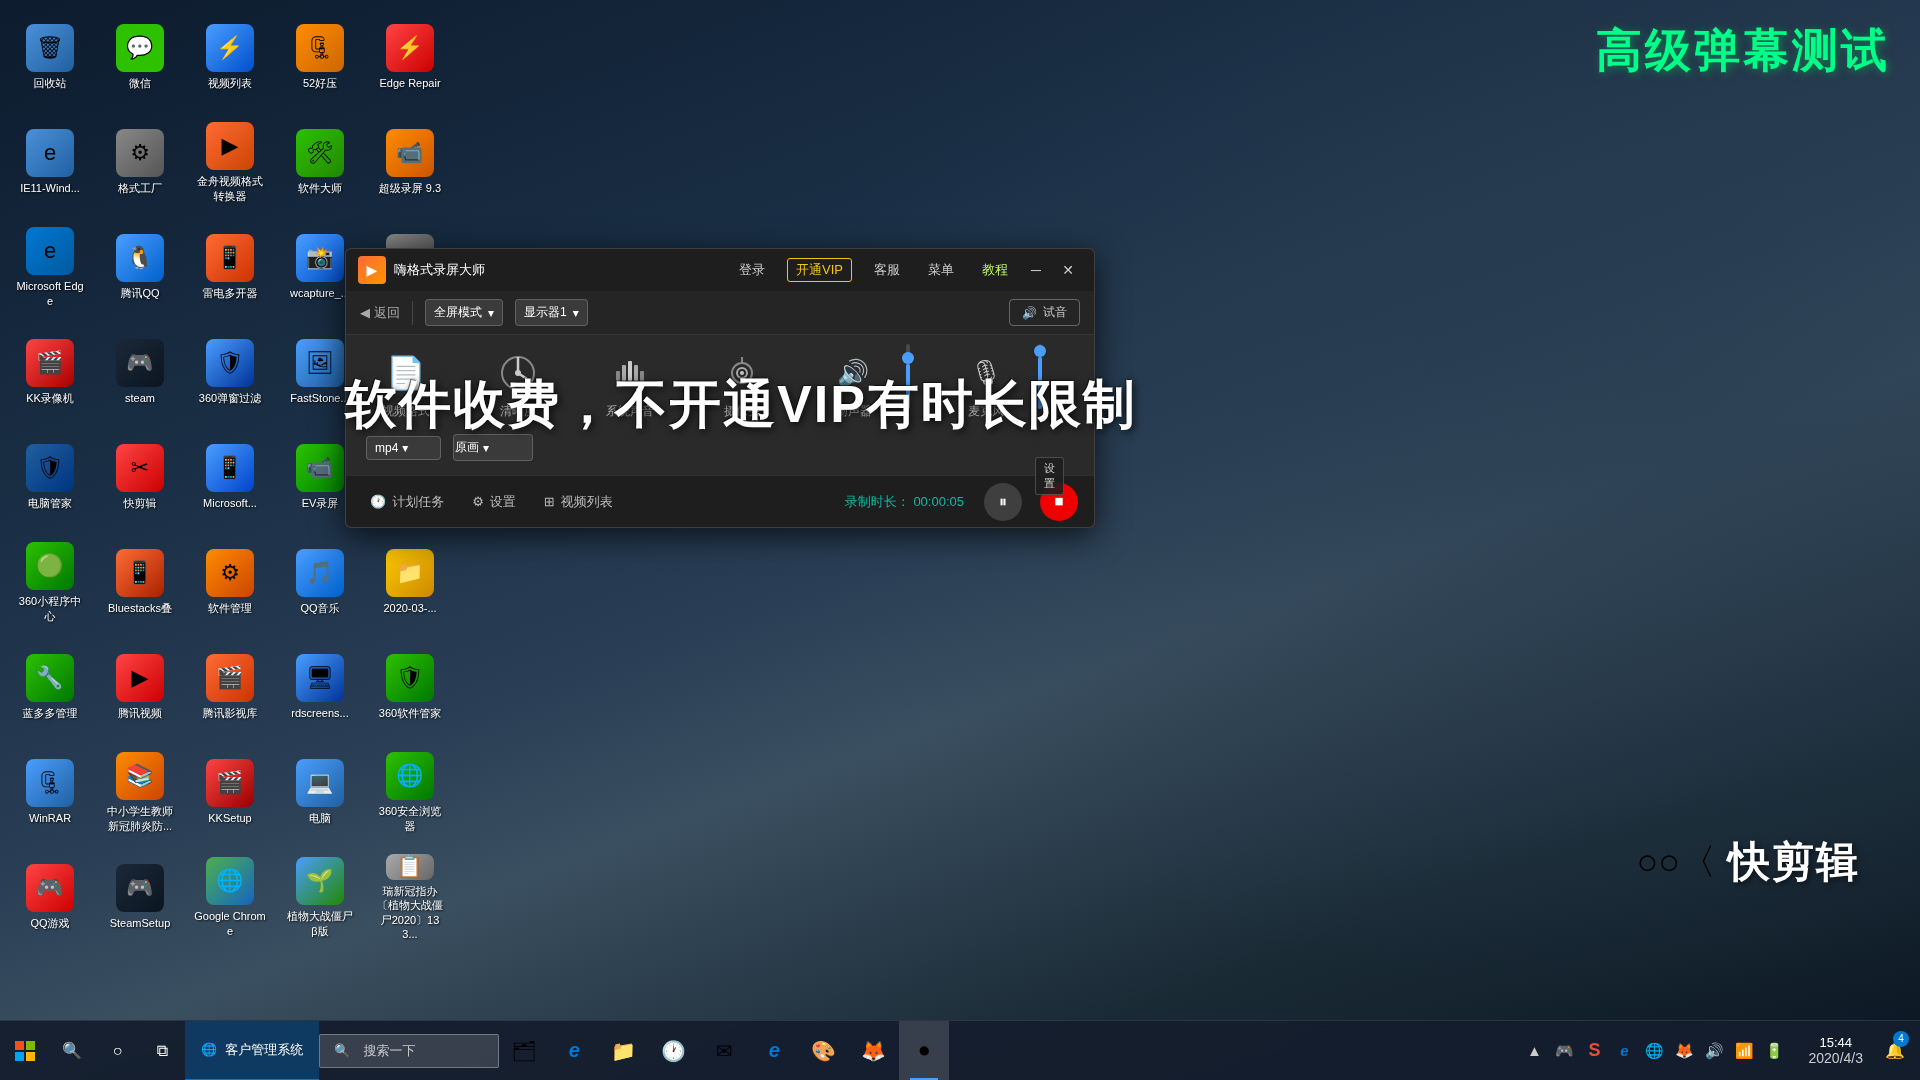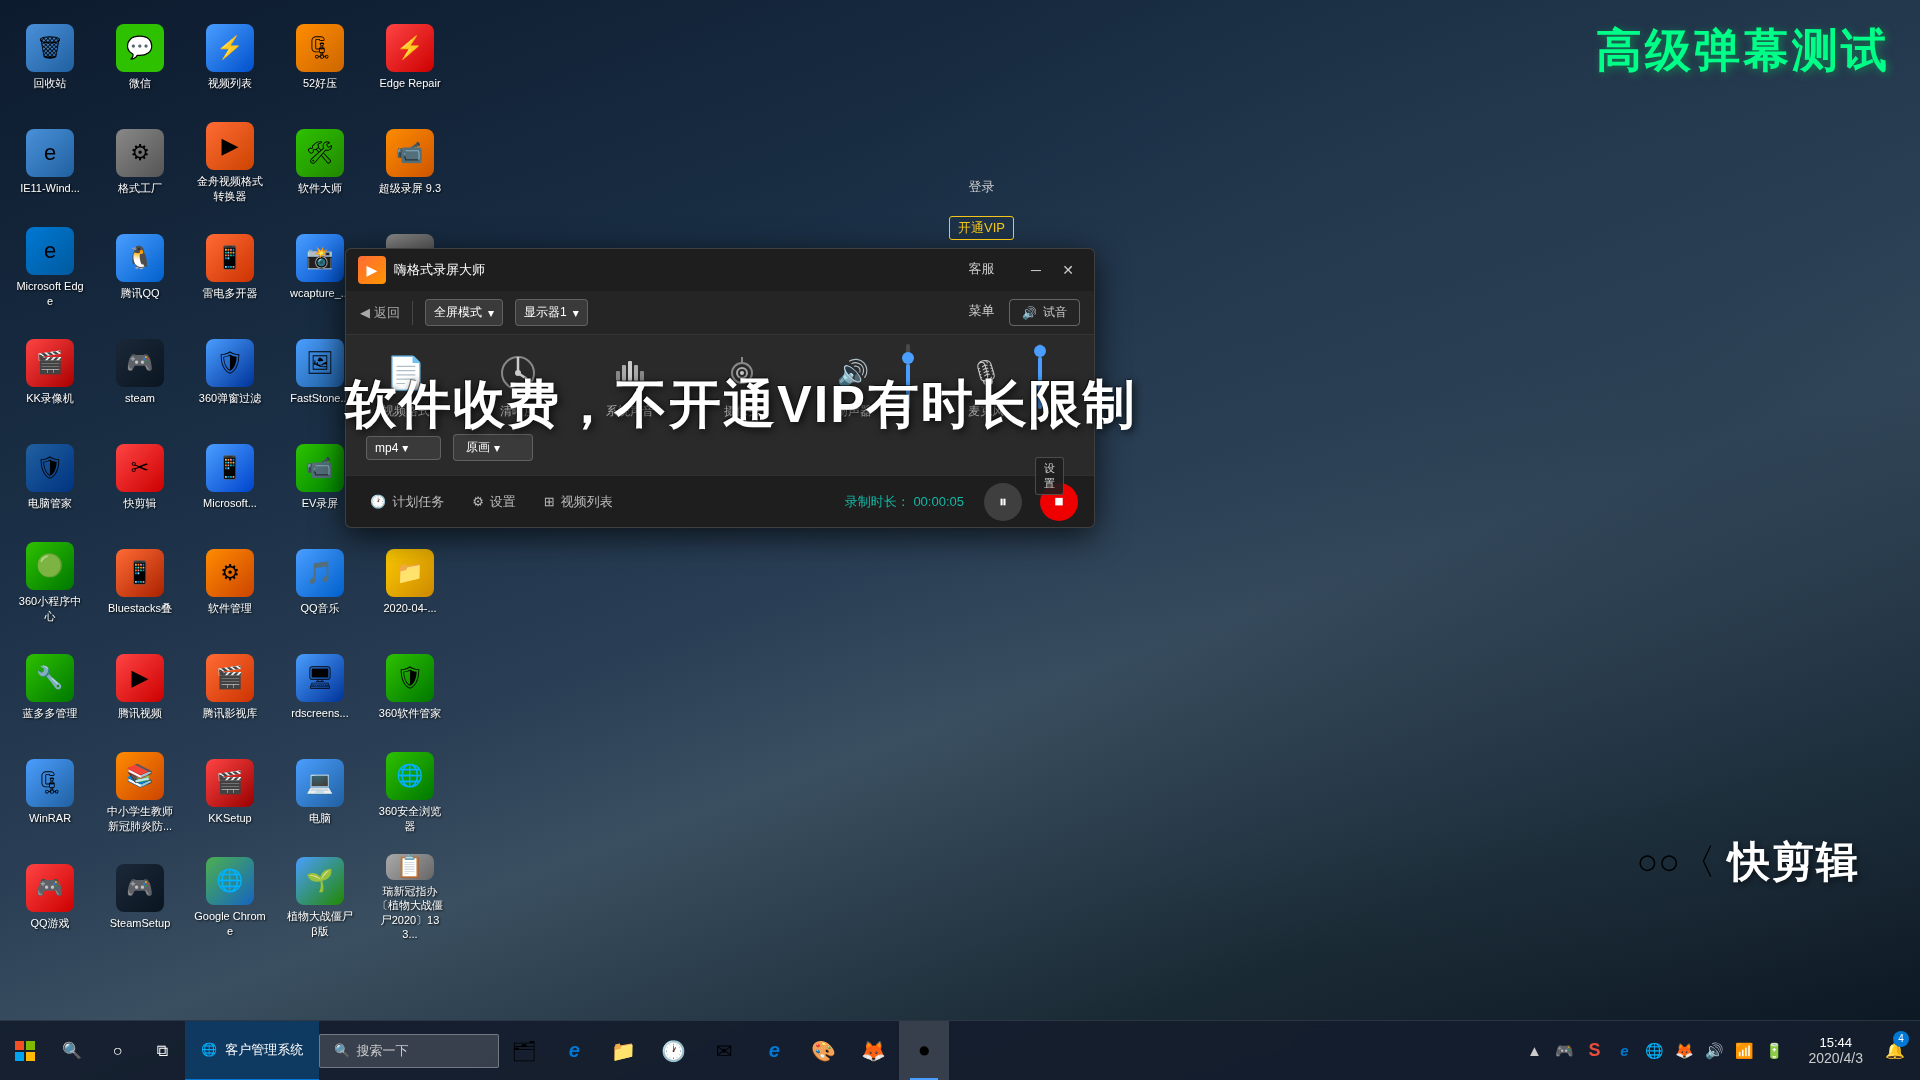--- a/index.html
+++ b/index.html
@@ -219,21 +219,20 @@
       font-size: 14px; color: #fff;
     }
 
     .recorder-title {
       font-size: 13px; color: #fff; flex: 1;
     }
 
     .recorder-menu-items {
       display: flex; gap: 16px; align-items: center;
       font-size: 13px;
-      flex-direction: column;
     }
 
     .recorder-menu-item {
       color: #ccc; cursor: pointer; padding: 4px 6px;
     }
     .recorder-menu-item.vip {
       color: #f5c518;
       border: 1px solid #f5c518;
       border-radius: 3px;
       padding: 2px 8px;
@@ -351,21 +350,21 @@
       font-size: 12px;
       cursor: pointer;
       display: flex; align-items: center; gap: 4px;
       min-width: 75px;
     }
 
     .quality-select {
       background: #3a3a3a;
       border: 1px solid rgba(255,255,255,0.2);
       color: #fff;
-      padding: 4px 12px;
+      padding: 4px 1px;
       border-radius: 4px;
       font-size: 12px;
       cursor: pointer;
       display: flex; align-items: center; gap: 4px;
       min-width: 75px;
     }
 
     
     .overlay-text {
       position: absolute;
@@ -664,21 +663,21 @@
       <div class="desktop-icon">
         <div class="icon-img icon-softmgr">⚙</div>
         <div class="icon-label">软件管理</div>
       </div>
       <div class="desktop-icon">
         <div class="icon-img icon-qqmusic">🎵</div>
         <div class="icon-label">QQ音乐</div>
       </div>
       <div class="desktop-icon">
         <div class="icon-img icon-folder2020">📁</div>
-        <div class="icon-label">2020-04-...</div>
+        <div class="icon-label">2020-03-...</div>
       </div>
       <div class="desktop-icon">
         <div class="icon-img icon-landu">🔧</div>
         <div class="icon-label">蓝多多管理</div>
       </div>
       <div class="desktop-icon">
         <div class="icon-img icon-tencent-v">▶</div>
         <div class="icon-label">腾讯视频</div>
       </div>
       <div class="desktop-icon">
@@ -904,21 +903,21 @@
   <div class="taskbar-cortana">○</div>
   <div class="taskbar-task-view">⧉</div>
 
   <div class="taskbar-active-app">
     <span style="color:#4a9eff;">🌐</span>
     <span>客户管理系统</span>
   </div>
 
   <div class="taskbar-search-field">
     <span>🔍</span>
-    <span style="margin-left:6px; color:#ccc; font-size:13px;">搜索一下</span>
+    <span style="margin-left:13px; color:#ccc; font-size:13px;">搜索一下</span>
   </div>
 
   <div class="taskbar-pinned" id="taskbar-apps">
 
     <div class="taskbar-app" style="font-size:20px;">🗂</div>
 
     <div class="taskbar-app" style="font-size:20px; color:#0078d4; font-style:italic; font-weight:bold;">e</div>
 
     <div class="taskbar-app" style="font-size:20px;">📁</div>
 

